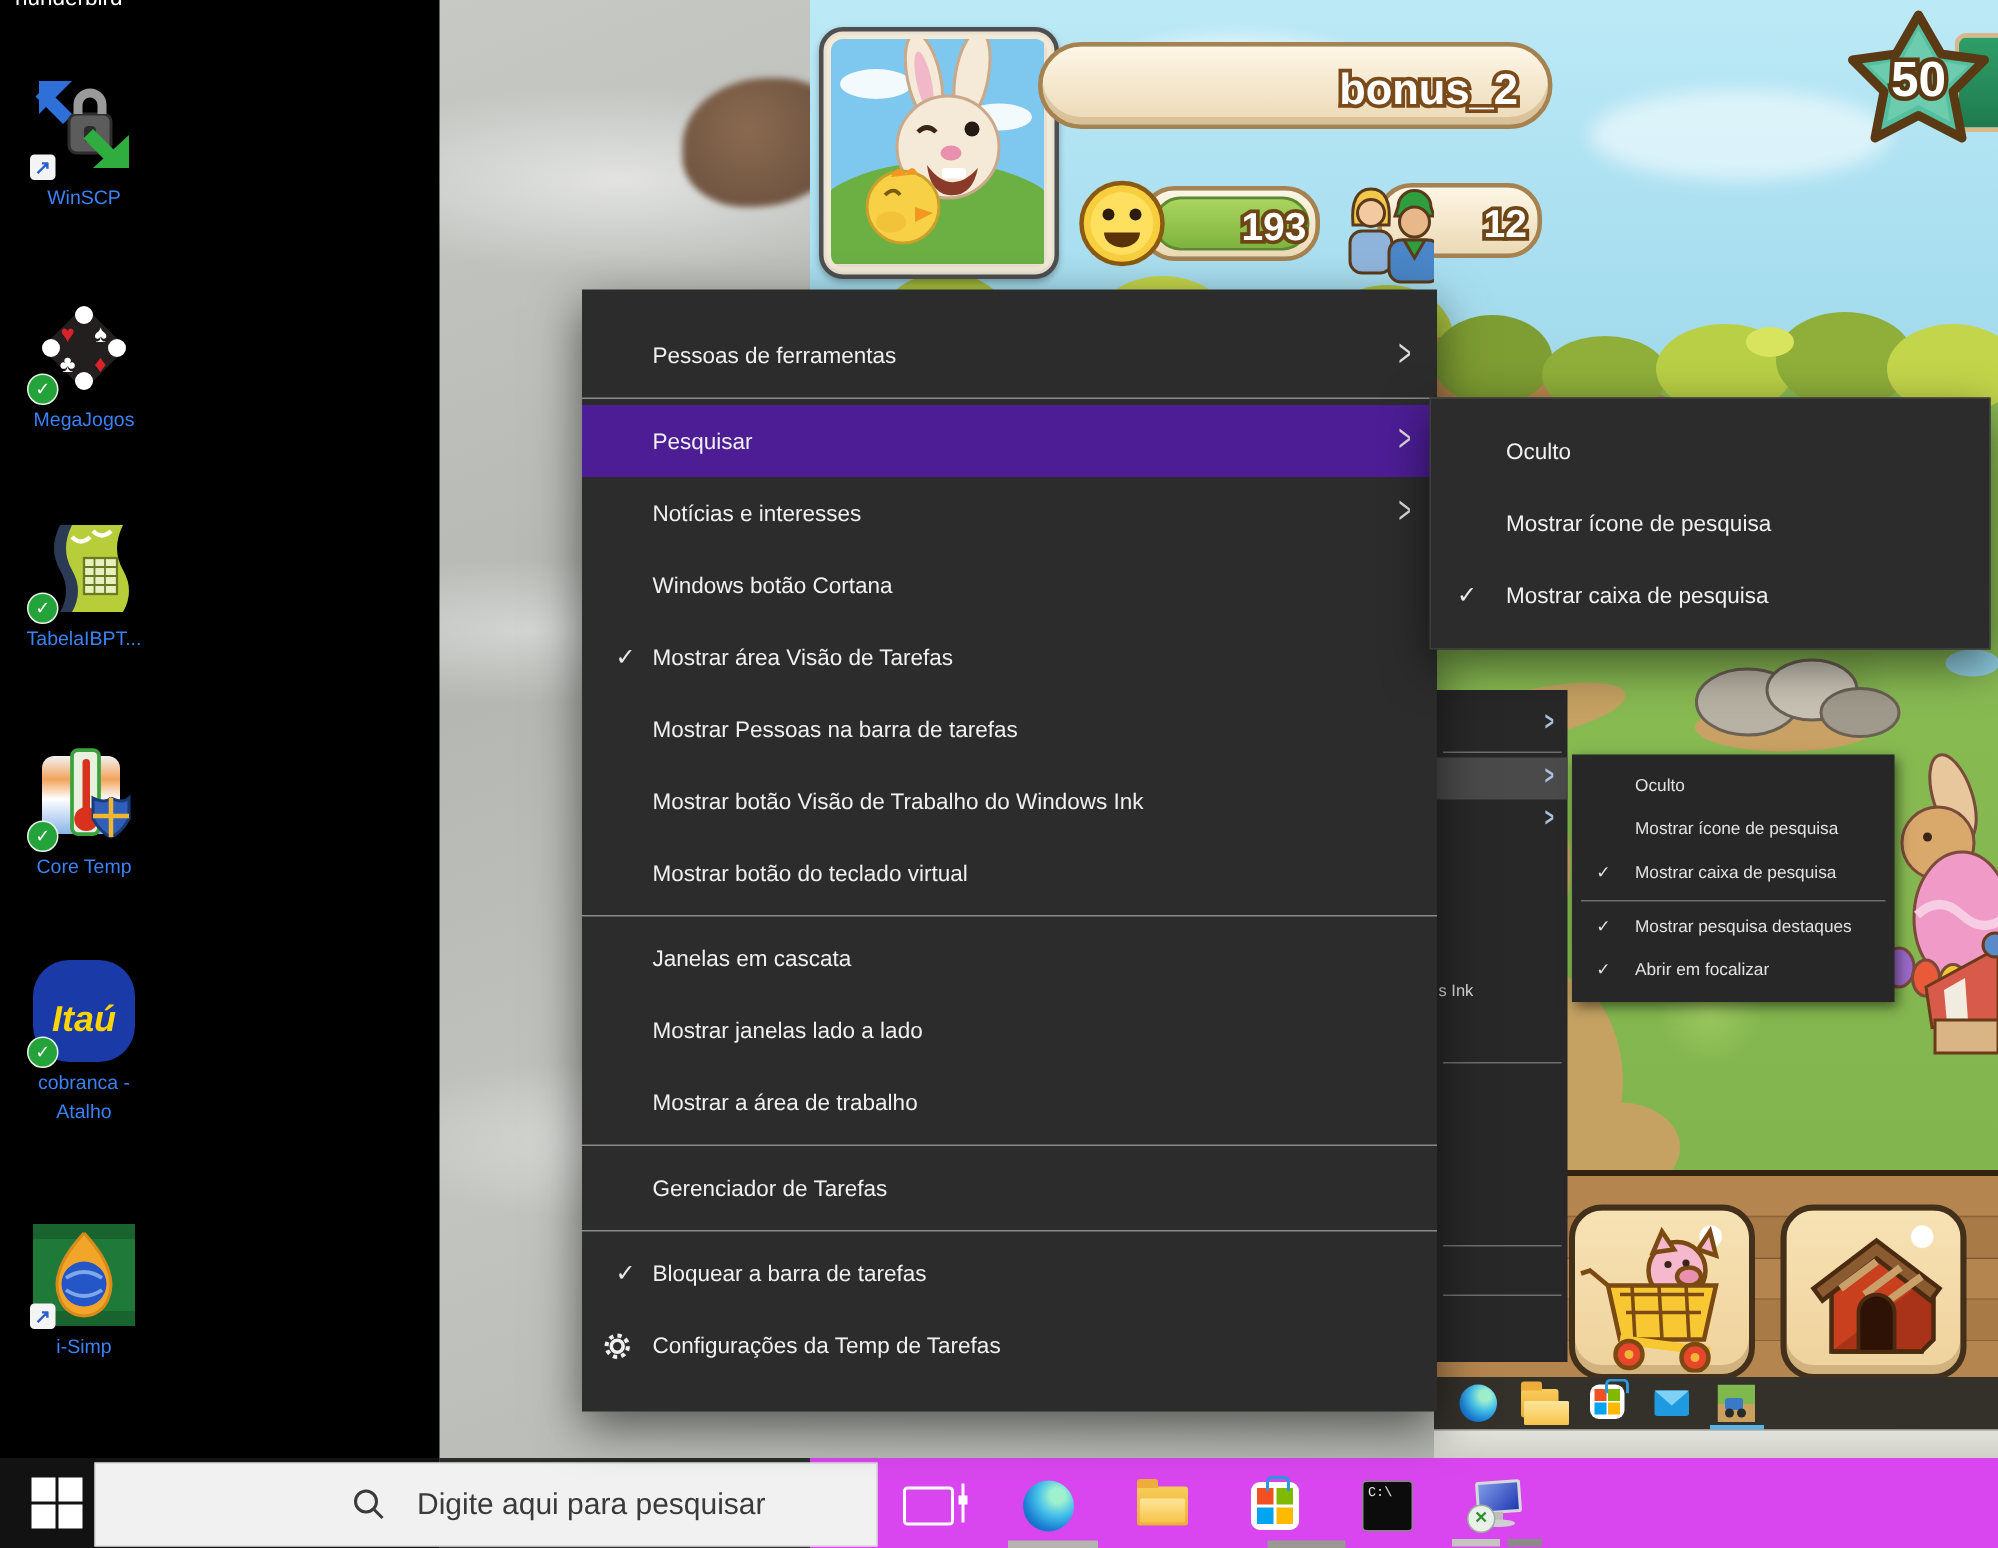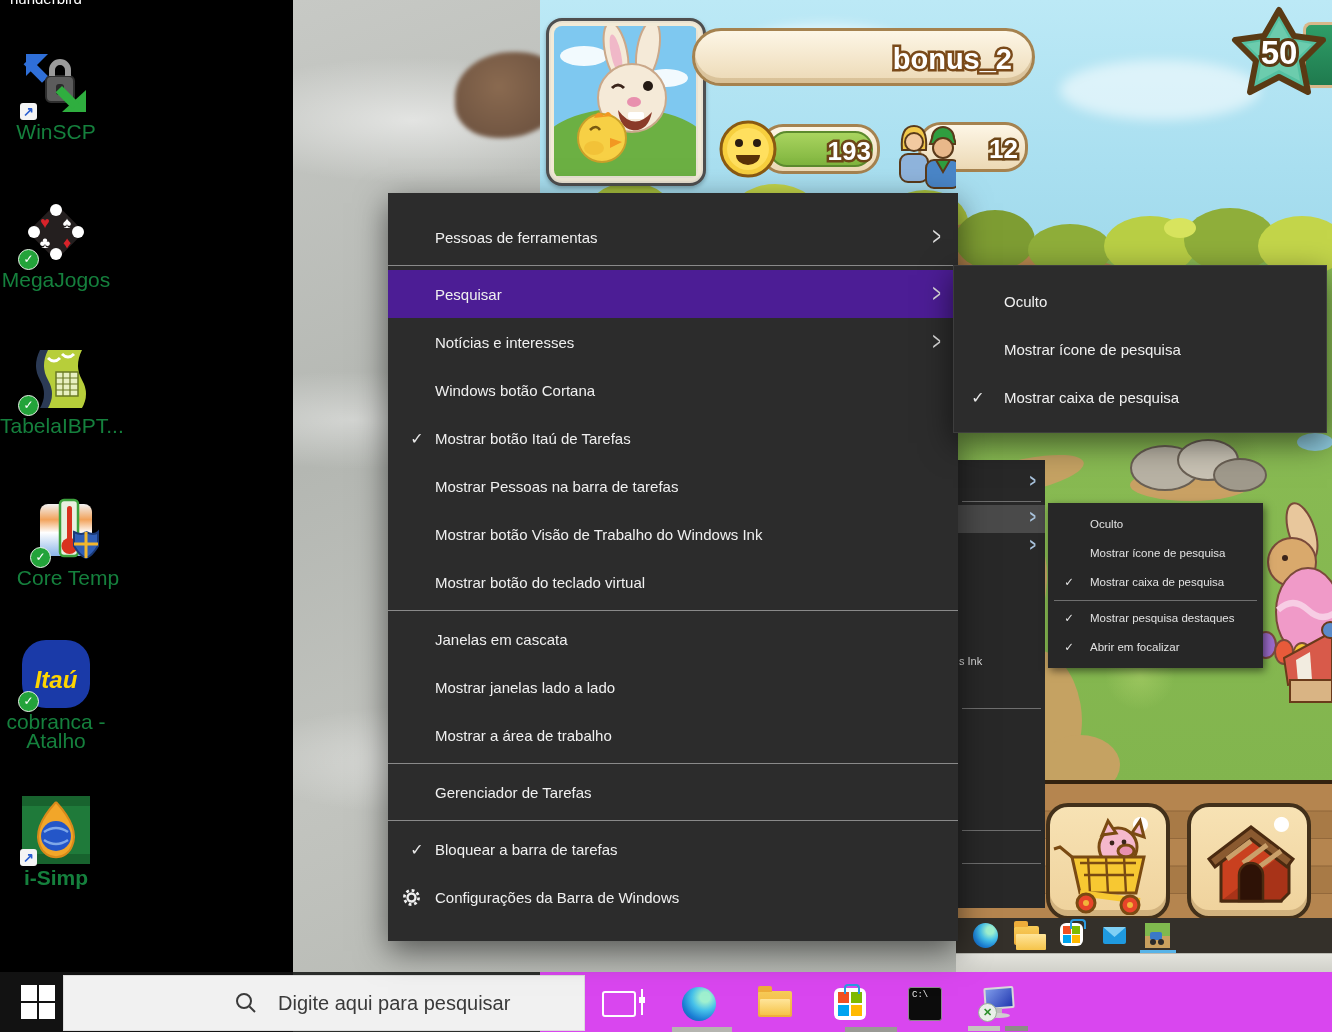--- a/index.html
+++ b/index.html
@@ -83,21 +83,21 @@
   .mrow .gear{position:absolute;left:14px;top:15px;}
   .msep{height:1px;background:#8a8a8a;margin:4px 0;}
   #search-submenu{left:953px;top:265px;width:374px;padding:11px 0;box-sizing:border-box;z-index:11;
     border:1px solid #3d3d3d;}
   #search-submenu .mrow{padding-left:50px;}
   #search-submenu .chk{left:11px;}
 
   
   .dicon{position:absolute;width:112px;text-align:center;z-index:2;}
   .dicon .art{position:relative;width:68px;height:68px;margin:0 auto;}
-  .dicon .lbl{margin-top:4px;color:#15803d;font-size:21px;line-height:19px;
+  .dicon .lbl{margin-top:4px;color:#3b82f6;font-size:13px;line-height:19px;
     text-shadow:0 1px 2px #000,0 0 3px #000;}
   .badge-check{position:absolute;left:-4px;bottom:-4px;width:19px;height:19px;border-radius:50%;
     background:#23a33a;border:1.5px solid #e8f5e8;color:#fff;font-size:12px;line-height:19px;
     text-align:center;}
   .badge-check::before{content:"\2713";}
   .badge-short{position:absolute;left:-2px;bottom:-2px;width:17px;height:17px;border-radius:3px;
     background:#f4f4f4;color:#2a5fd0;font-size:13px;line-height:17px;text-align:center;font-weight:bold;}
   .badge-short::before{content:"\2197";}
   #lbl-clip{left:6px;top:0;width:130px;height:9px;overflow:hidden;z-index:2;}
   #lbl-clip span{position:absolute;top:-10px;left:4px;color:#fff;font-size:15px;
@@ -442,21 +442,21 @@
       <path d="M26 6 q-8 16 0 30 q8 14 0 28 l34 0 q8 -14 0 -28 q-8 -14 0 -30 Z" fill="#b7ce3a"></path>
       <rect x="34" y="28" width="22" height="24" fill="#e8f0c0" stroke="#6a7a22" stroke-width="1.5"></rect>
       <path d="M34 34 h22 M34 40 h22 M34 46 h22 M41 28 v24 M48 28 v24" stroke="#6a7a22" stroke-width="1.2"></path>
       <path d="M26 14 q6 6 12 0 M40 10 q6 6 12 0" stroke="#fff" stroke-width="3" fill="none"></path>
     </svg>
     <span class="badge-check"></span>
   </div>
   <div class="lbl">TabelaIBPT...</div>
 </div>
 
-<div class="dicon" style="left:0;top:496px;margin-left:12px;">
+<div class="dicon" style="left:0;top:496px;">
   <div class="art">
     <svg width="68" height="68">
       <defs>
         <linearGradient id="ctg" x1="0" y1="0" x2="0" y2="1">
           <stop offset="0" stop-color="#f2f2f2"></stop>
             <stop offset=".3" stop-color="#f2a35c"></stop>
           <stop offset=".55" stop-color="#ffffff"></stop>
             <stop offset="1" stop-color="#8ab4e8"></stop>
         </linearGradient>
       </defs>
@@ -478,21 +478,21 @@
       <span style="color:#ffd500;font-weight:bold;font-size:24px;line-height:56px;font-style:italic;">Itaú</span>
     </div>
     <span class="badge-check"></span>
   </div>
   <div class="lbl">
     <div>cobranca -</div>
     <div>Atalho</div>
   </div>
 </div>
 
-<div class="dicon" style="left:0;top:796px;font-weight:bold;">
+<div class="dicon" style="left:0;top:816px;">
   <div class="art">
     <svg width="68" height="68">
       <rect width="68" height="68" fill="#1f7a3a"></rect>
       <rect width="68" height="10" fill="#18632e"></rect>
       <rect y="58" width="68" height="10" fill="#18632e"></rect>
       <path d="M34 6 q24 26 16 44 a17 17 0 0 1 -32 0 q-8 -18 16 -44" fill="#f2a629" stroke="#d88a1a" stroke-width="2"></path>
       <circle cx="34" cy="40" r="15" fill="#2456c8"></circle>
       <path d="M22 36 q12 -8 24 0 M22 44 q12 8 24 0" stroke="#7fa8e8" stroke-width="2.5" fill="none"></path>
     </svg>
     <span class="badge-short"></span>
@@ -512,21 +512,21 @@
   </div>
   <div class="mrow">
     <span>Notícias e interesses</span>
       <span class="chev">&gt;</span>
   </div>
   <div class="mrow">
     <span>Windows botão Cortana</span>
   </div>
   <div class="mrow">
     <span class="chk"></span>
-      <span>Mostrar botão Itaú de Tarefas</span>
+      <span>Mostrar área Visão de Tarefas</span>
   </div>
   <div class="mrow">
     <span>Mostrar Pessoas na barra de tarefas</span>
   </div>
   <div class="mrow">
     <span>Mostrar botão Visão de Trabalho do Windows Ink</span>
   </div>
   <div class="mrow">
     <span>Mostrar botão do teclado virtual</span>
   </div>
@@ -549,21 +549,21 @@
     <span class="chk"></span>
       <span>Bloquear a barra de tarefas</span>
   </div>
   <div class="mrow">
     <span class="gear">
       <svg width="19" height="19" viewBox="0 0 24 24">
         <circle cx="12" cy="12" r="9" fill="none" stroke="#f0f0f0" stroke-width="3.4" stroke-dasharray="3.6 3.45"></circle>
         <circle cx="12" cy="12" r="5" fill="none" stroke="#f0f0f0" stroke-width="3"></circle>
       </svg>
     </span>
-    <span>Configurações da Barra de Windows</span>
+    <span>Configurações da Temp de Tarefas</span>
   </div>
 </div>
 
 <div id="search-submenu" class="win-menu abs">
   <div class="mrow">
     <span>Oculto</span>
   </div>
   <div class="mrow">
     <span>Mostrar ícone de pesquisa</span>
   </div>

